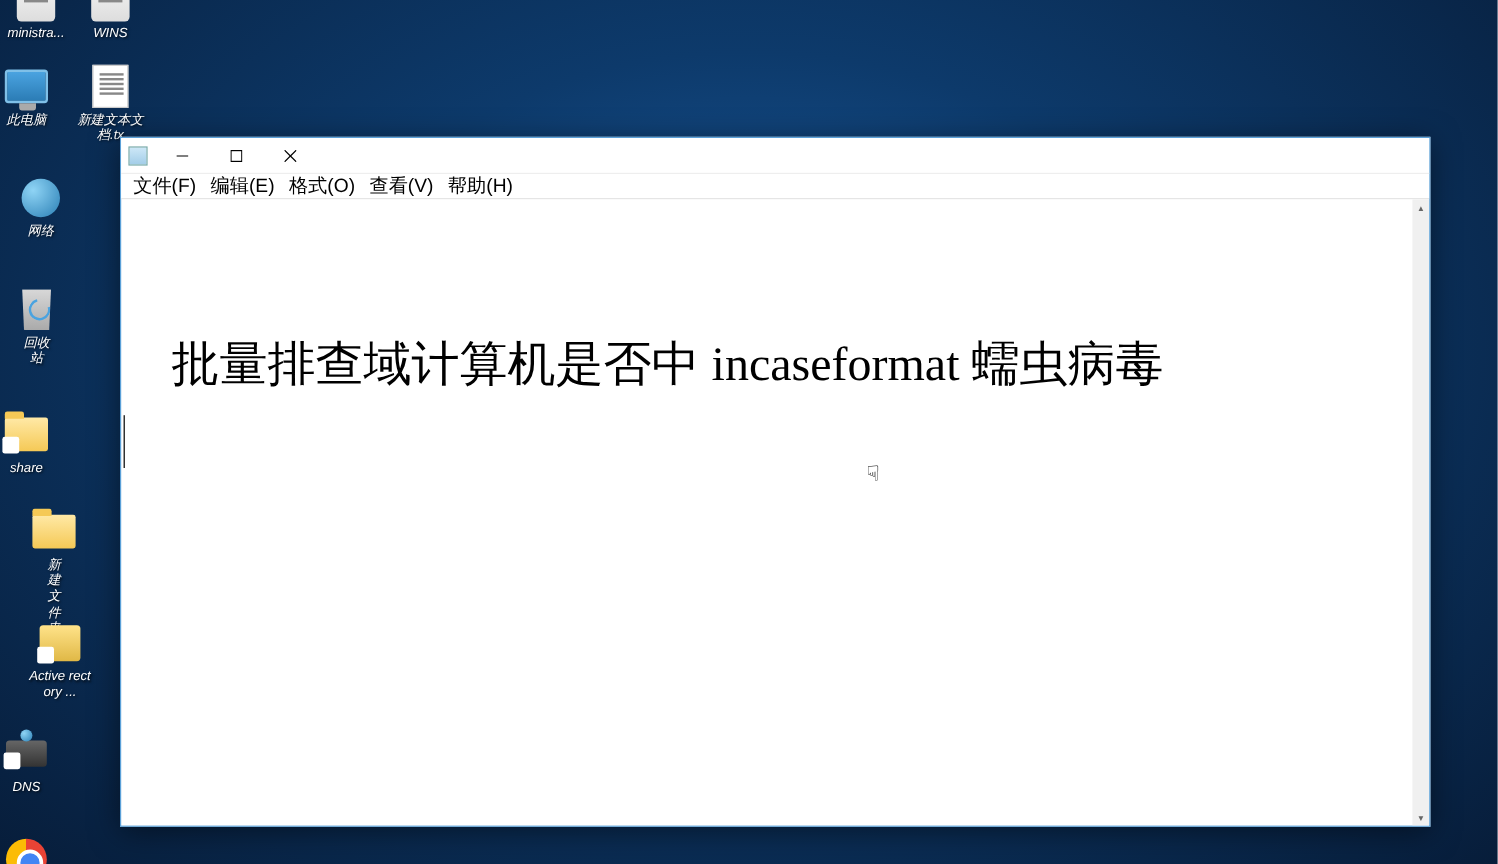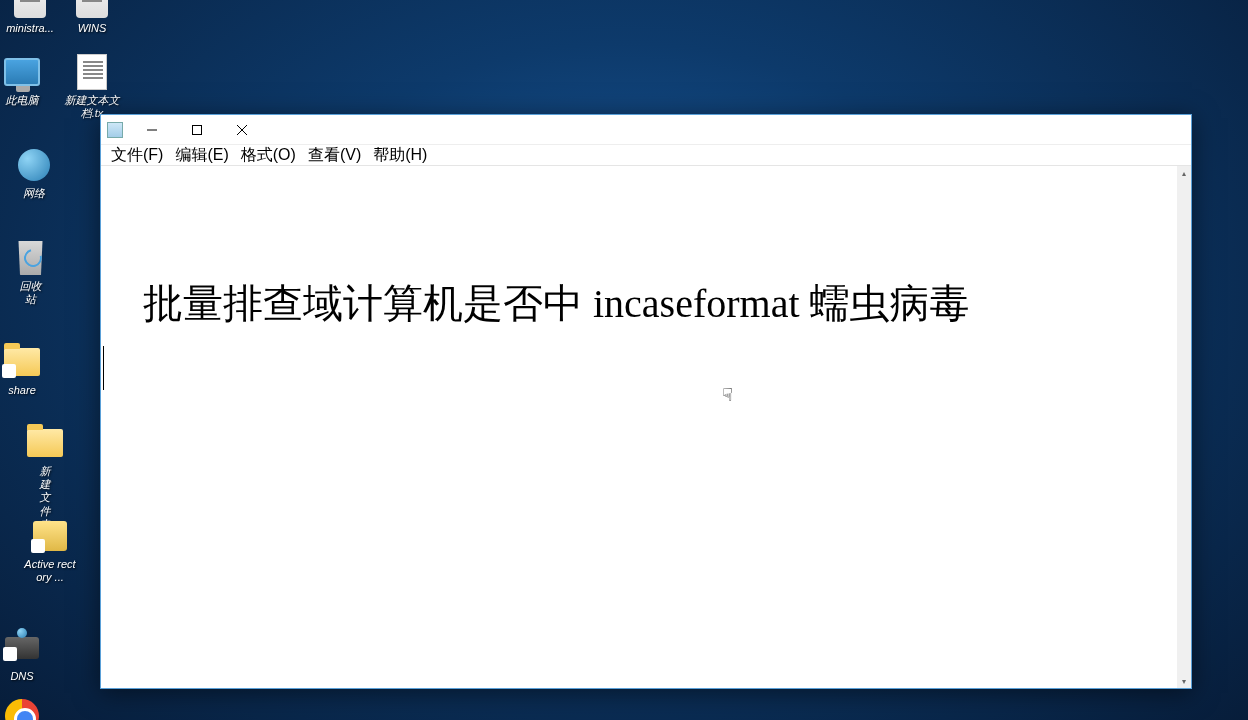--- a/index.html
+++ b/index.html
@@ -242,21 +242,21 @@
     <div class="label">新建文件夹</div>
   </div>
 
   <div class="desktop-icon" style="left:0px; top:516px; width:54px;margin-left:23px;">
     <div class="icon-box">
         <div class="ico-adtool"></div>
       </div>
     <div class="label">Active rectory ...</div>
   </div>
 
-  <div class="desktop-icon" style="left:0px; top:628px; width:44px;">
+  <div class="desktop-icon" style="left:0px; top:608px; width:44px;">
     <div class="icon-box">
         <div class="ico-dns">
           <span class="ico-dns-badge"></span>
         </div>
       </div>
     <div class="label">DNS</div>
   </div>
 
   <div class="desktop-icon" style="left:0px; top:696px; width:44px;">
     <div class="icon-box">

